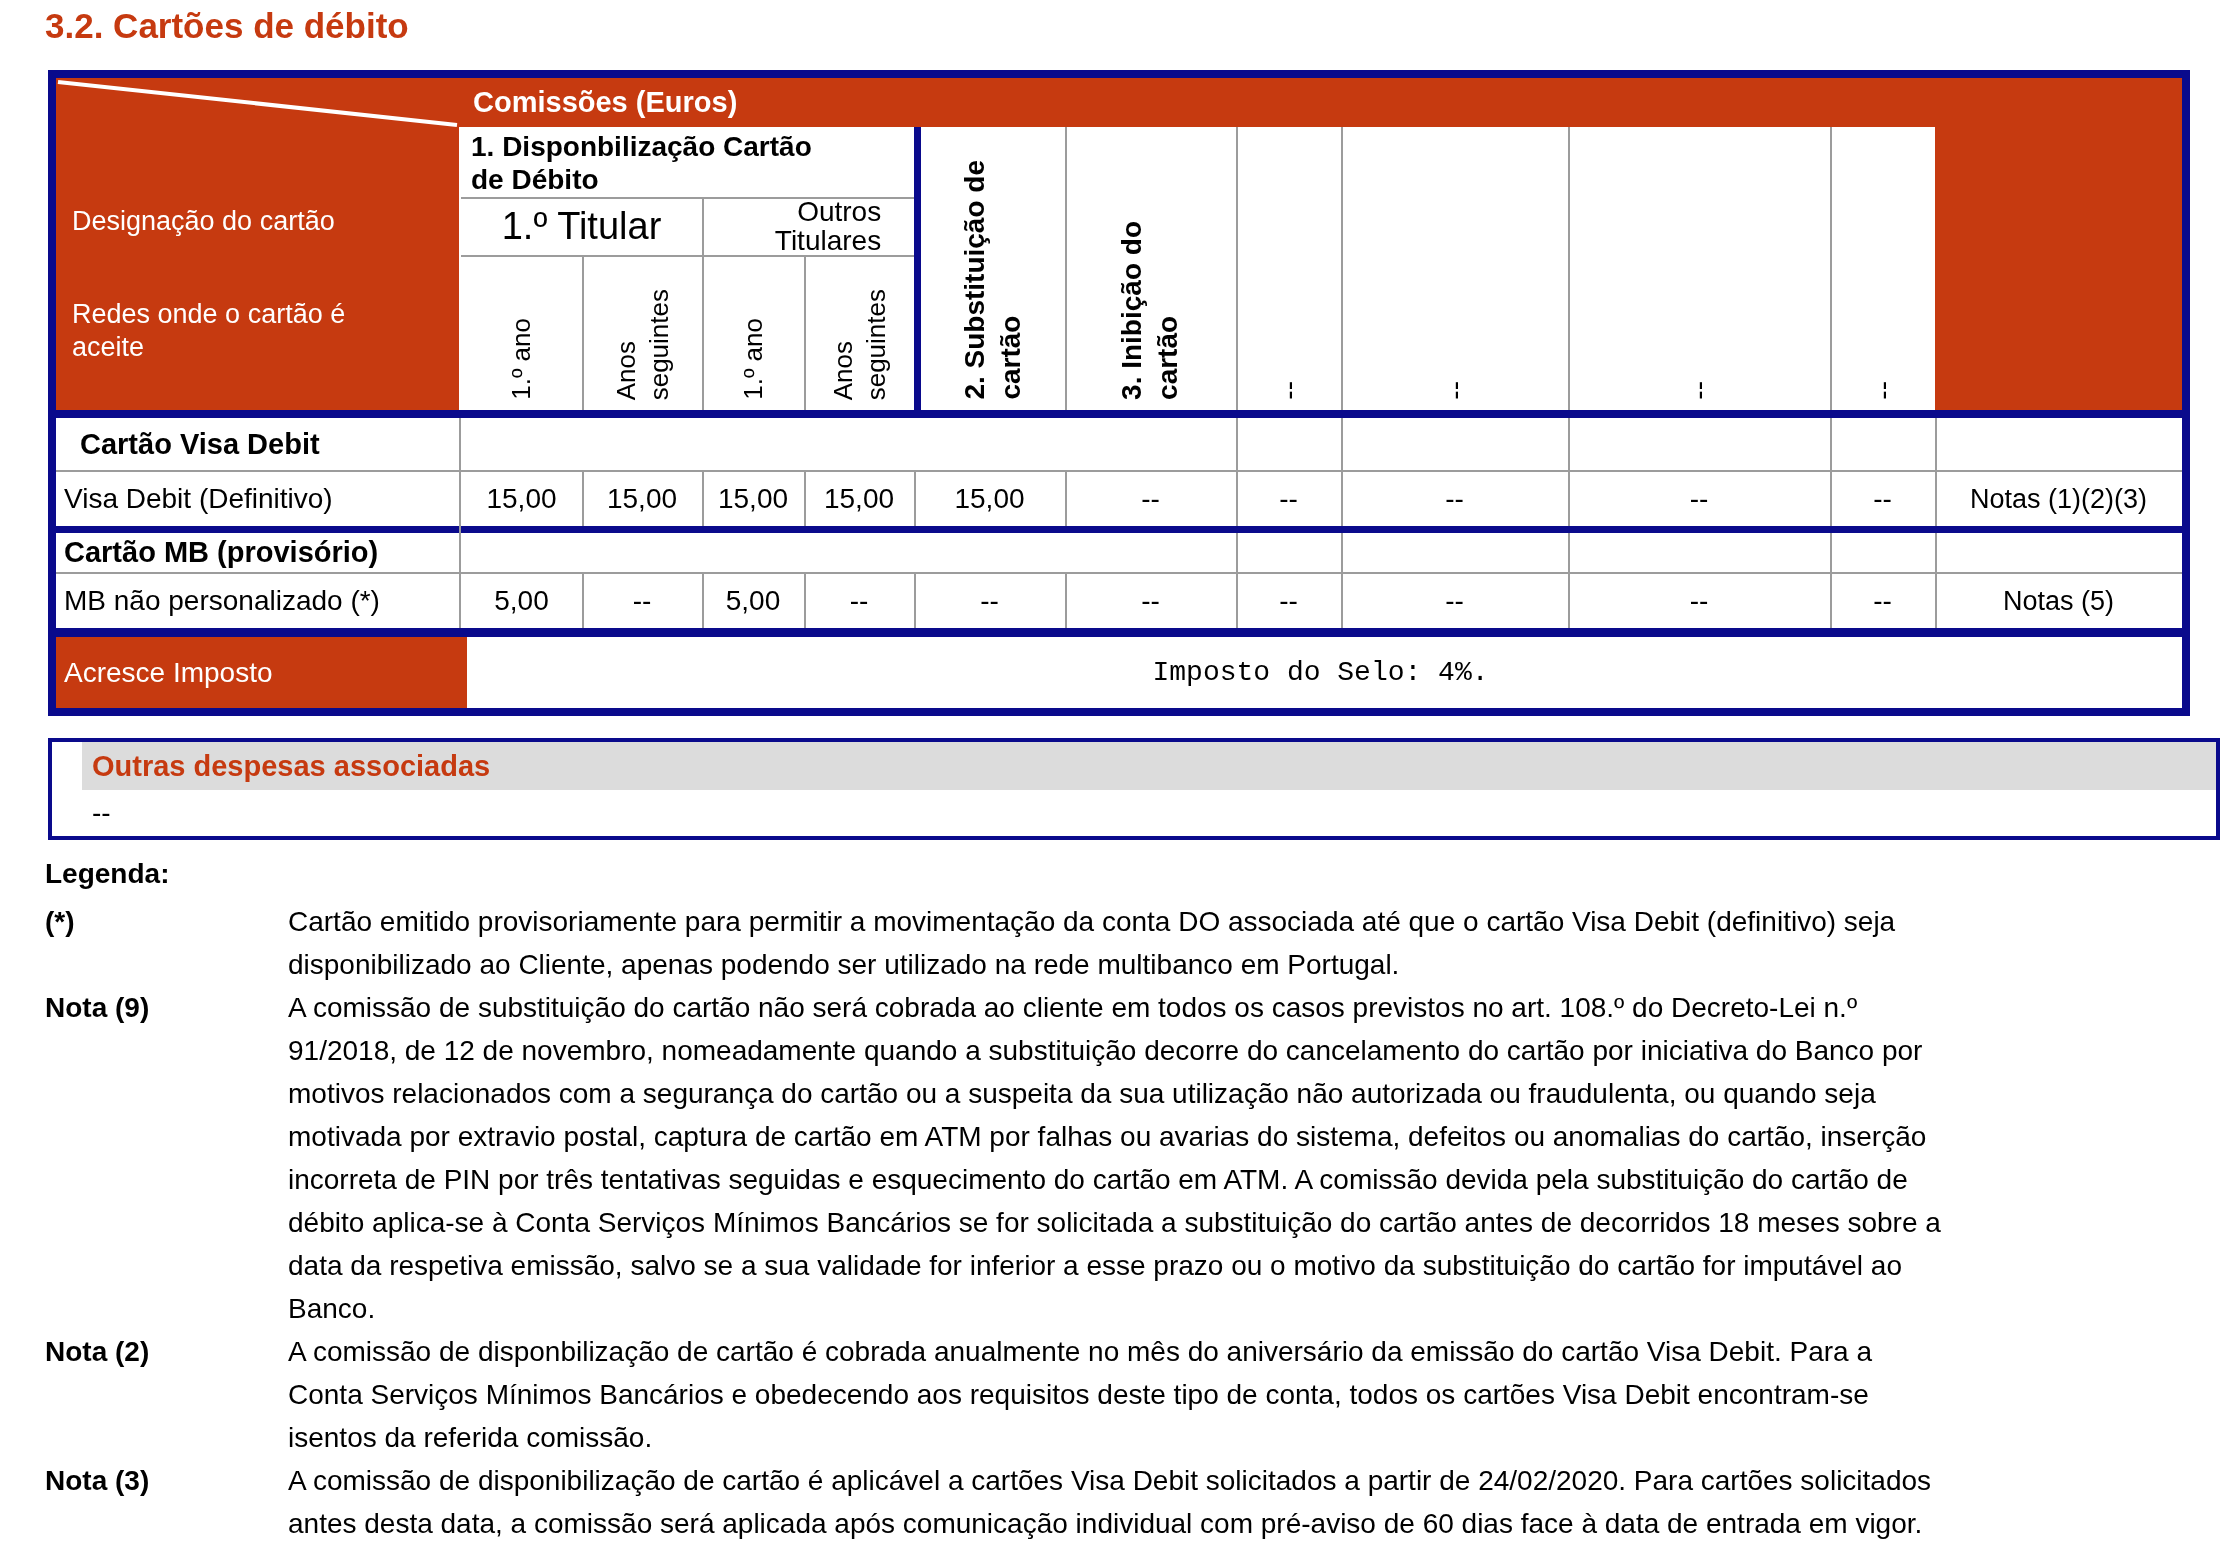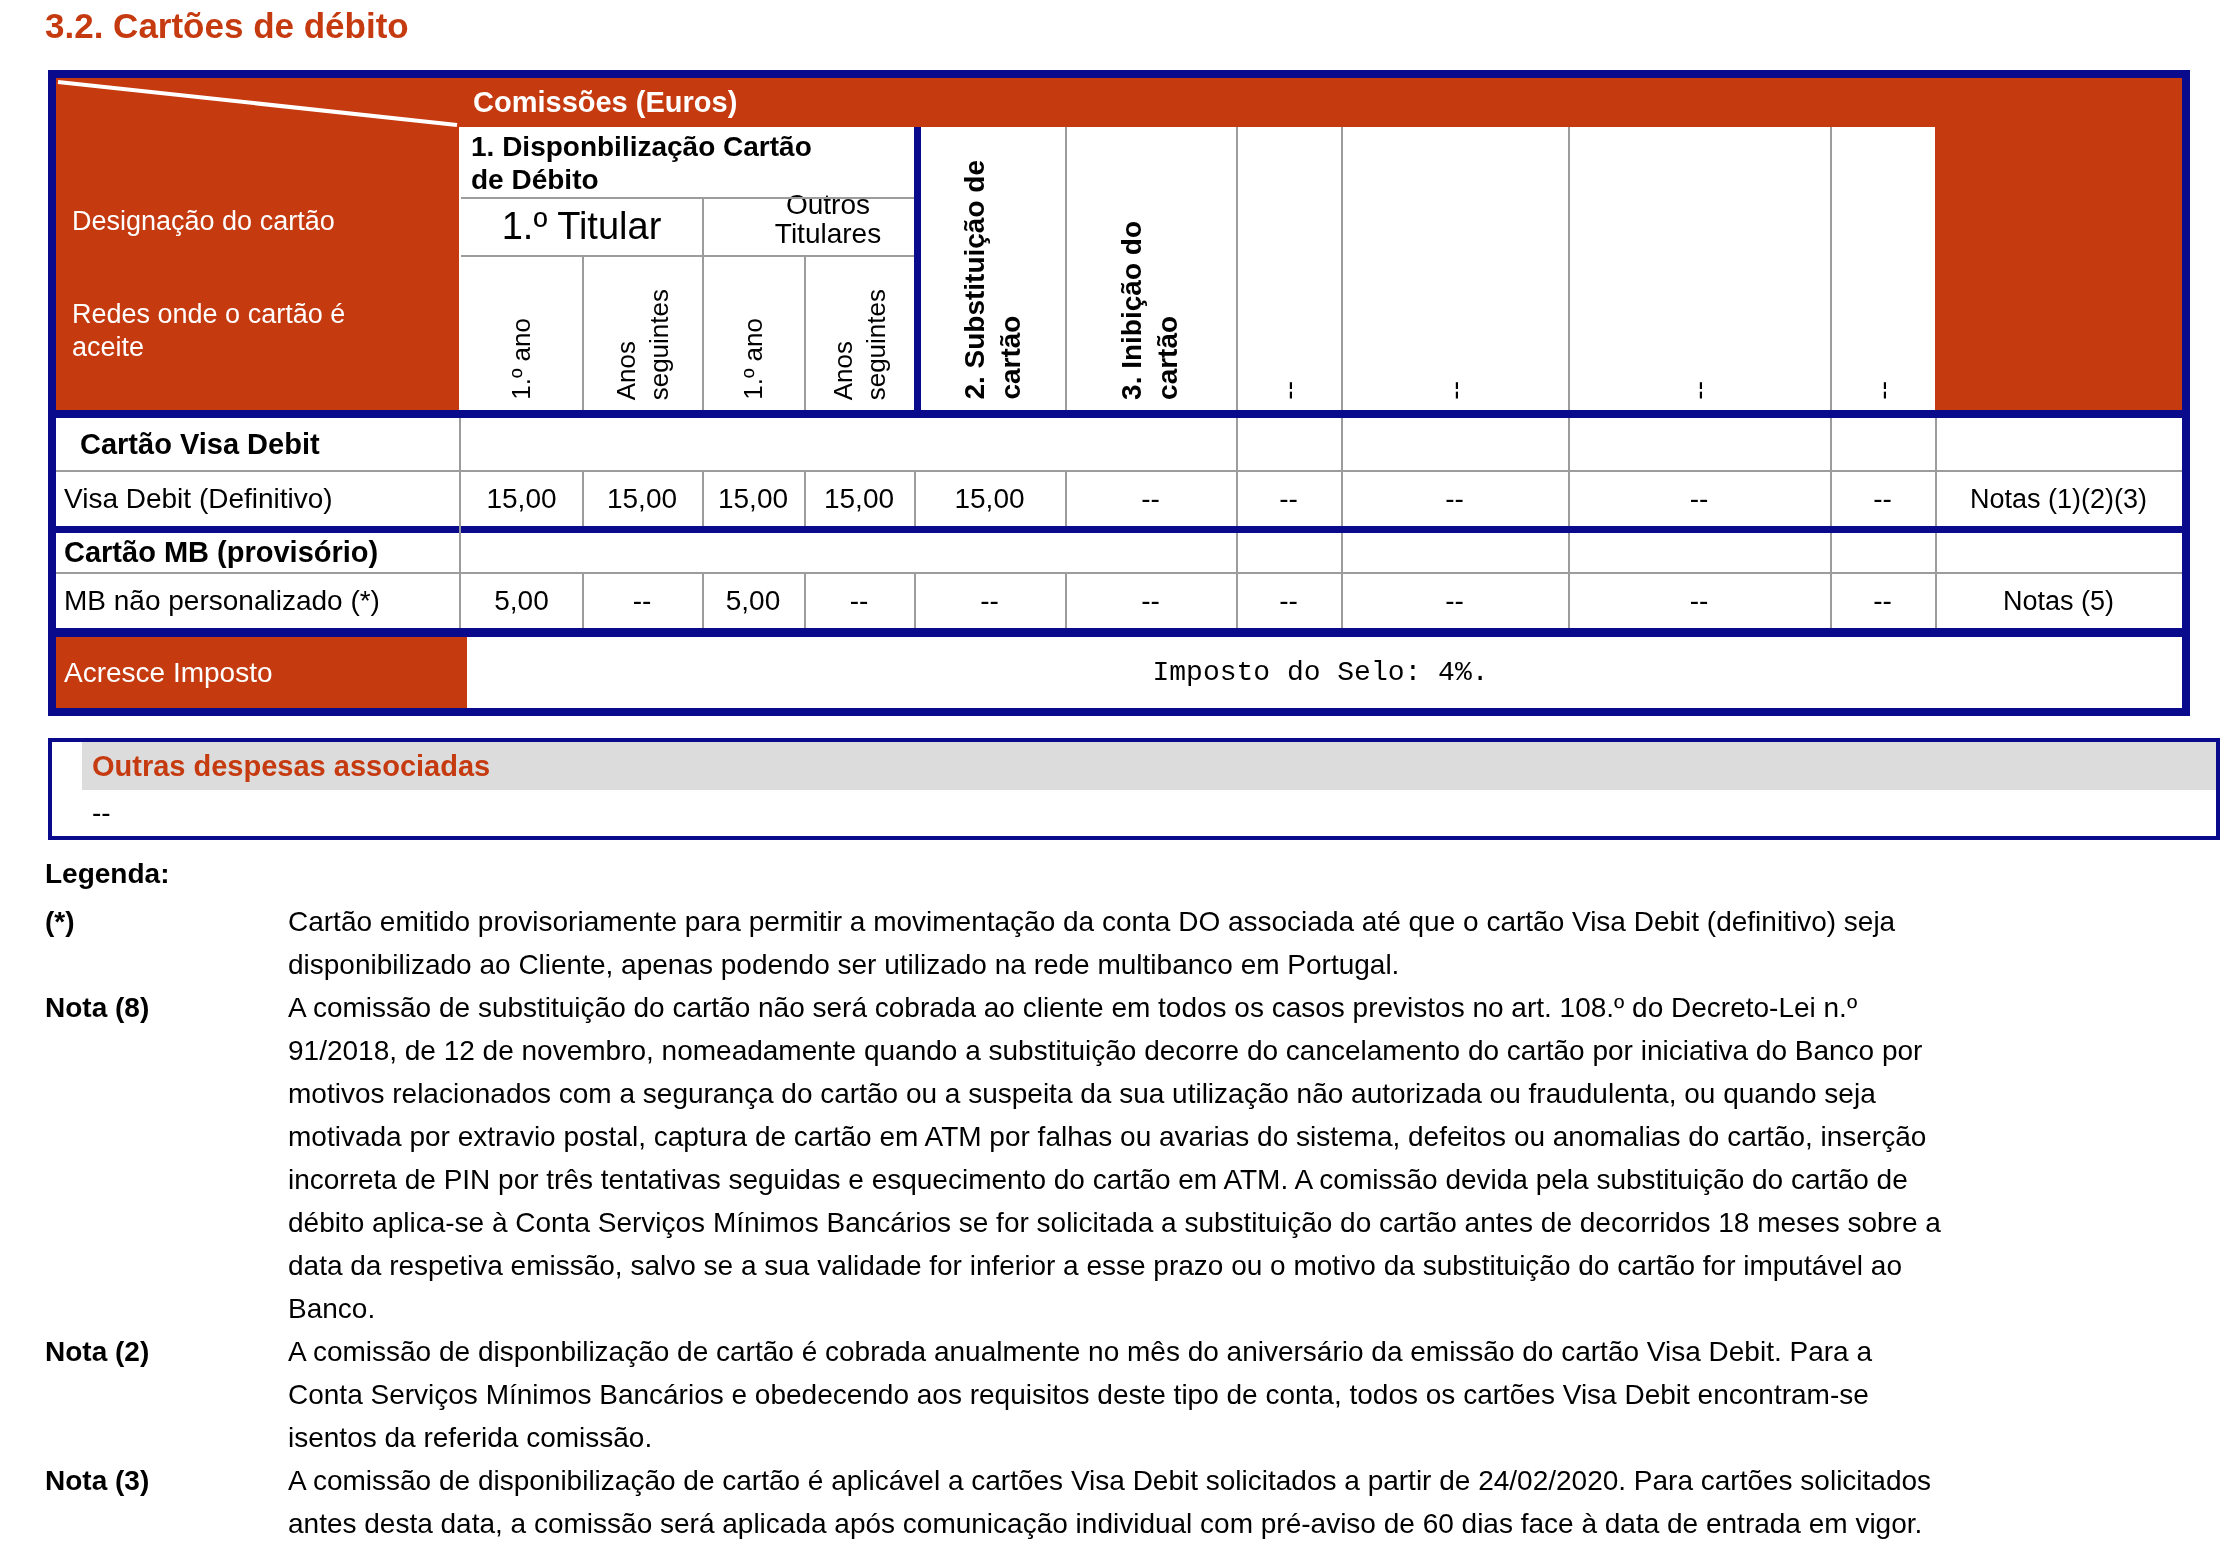--- a/index.html
+++ b/index.html
@@ -45,21 +45,21 @@
     <line x1="2" y1="4" x2="401" y2="47" stroke="#ffffff" stroke-width="4"></line>
   </svg>
 
   <div class="abs white-t bold" style="left:417px;top:8px;font-size:29px;">Comissões (Euros)</div>
   <div class="abs white-t" style="left:16px;top:128px;width:380px;font-size:27px;">Designação do cartão</div>
   <div class="abs white-t pre" style="left:16px;top:220px;width:380px;font-size:27px;line-height:33px;">Redes onde o cartão é
 aceite</div>
   <div class="abs bold pre" style="left:405px;top:49px;width:446px;height:70px;padding:3px 0 0 10px;font-size:28px;line-height:33px;">1. Disponbilização Cartão
 de Débito</div>
   <div class="abs flexc" style="left:405px;top:119px;width:241px;height:58px;font-size:38px;">1.º Titular</div>
-  <div class="abs flexc pre" style="left:646px;top:112px;width:252px;height:58px;font-size:28px;line-height:29px;">Outros
+  <div class="abs flexc pre" style="left:646px;top:119px;width:252px;height:58px;font-size:28px;line-height:29px;text-align:right;">Outros
 Titulares</div>
 
   <div class="abs rot" style="left:405px;top:177px;width:121px;height:155px;">
     <span class="vtext" style="font-size:26px;line-height:1.25;">1.º ano</span>
   </div>
   <div class="abs rot" style="left:526px;top:177px;width:120px;height:155px;">
     <span class="vtext" style="font-size:26px;line-height:1.25;">Anos
 seguintes</span>
   </div>
   <div class="abs rot" style="left:646px;top:177px;width:102px;height:155px;">
@@ -180,21 +180,21 @@
 </div>
 
 <div id="legend">
   <div class="leg-title">Legenda:</div>
   <div class="leg-row">
     <div class="leg-label">(*)</div>
     <div class="leg-body">Cartão emitido provisoriamente para permitir a movimentação da conta DO associada até que o cartão Visa Debit (definitivo) seja
 disponibilizado ao Cliente, apenas podendo ser utilizado na rede multibanco em Portugal.</div>
   </div>
   <div class="leg-row">
-    <div class="leg-label">Nota (8)</div>
+    <div class="leg-label">Nota (9)</div>
     <div class="leg-body">A comissão de substituição do cartão não será cobrada ao cliente em todos os casos previstos no art. 108.º do Decreto-Lei n.º
 91/2018, de 12 de novembro, nomeadamente quando a substituição decorre do cancelamento do cartão por iniciativa do Banco por
 motivos relacionados com a segurança do cartão ou a suspeita da sua utilização não autorizada ou fraudulenta, ou quando seja
 motivada por extravio postal, captura de cartão em ATM por falhas ou avarias do sistema, defeitos ou anomalias do cartão, inserção
 incorreta de PIN por três tentativas seguidas e esquecimento do cartão em ATM. A comissão devida pela substituição do cartão de
 débito aplica-se à Conta Serviços Mínimos Bancários se for solicitada a substituição do cartão antes de decorridos 18 meses sobre a
 data da respetiva emissão, salvo se a sua validade for inferior a esse prazo ou o motivo da substituição do cartão for imputável ao
 Banco.</div>
   </div>
   <div class="leg-row">

